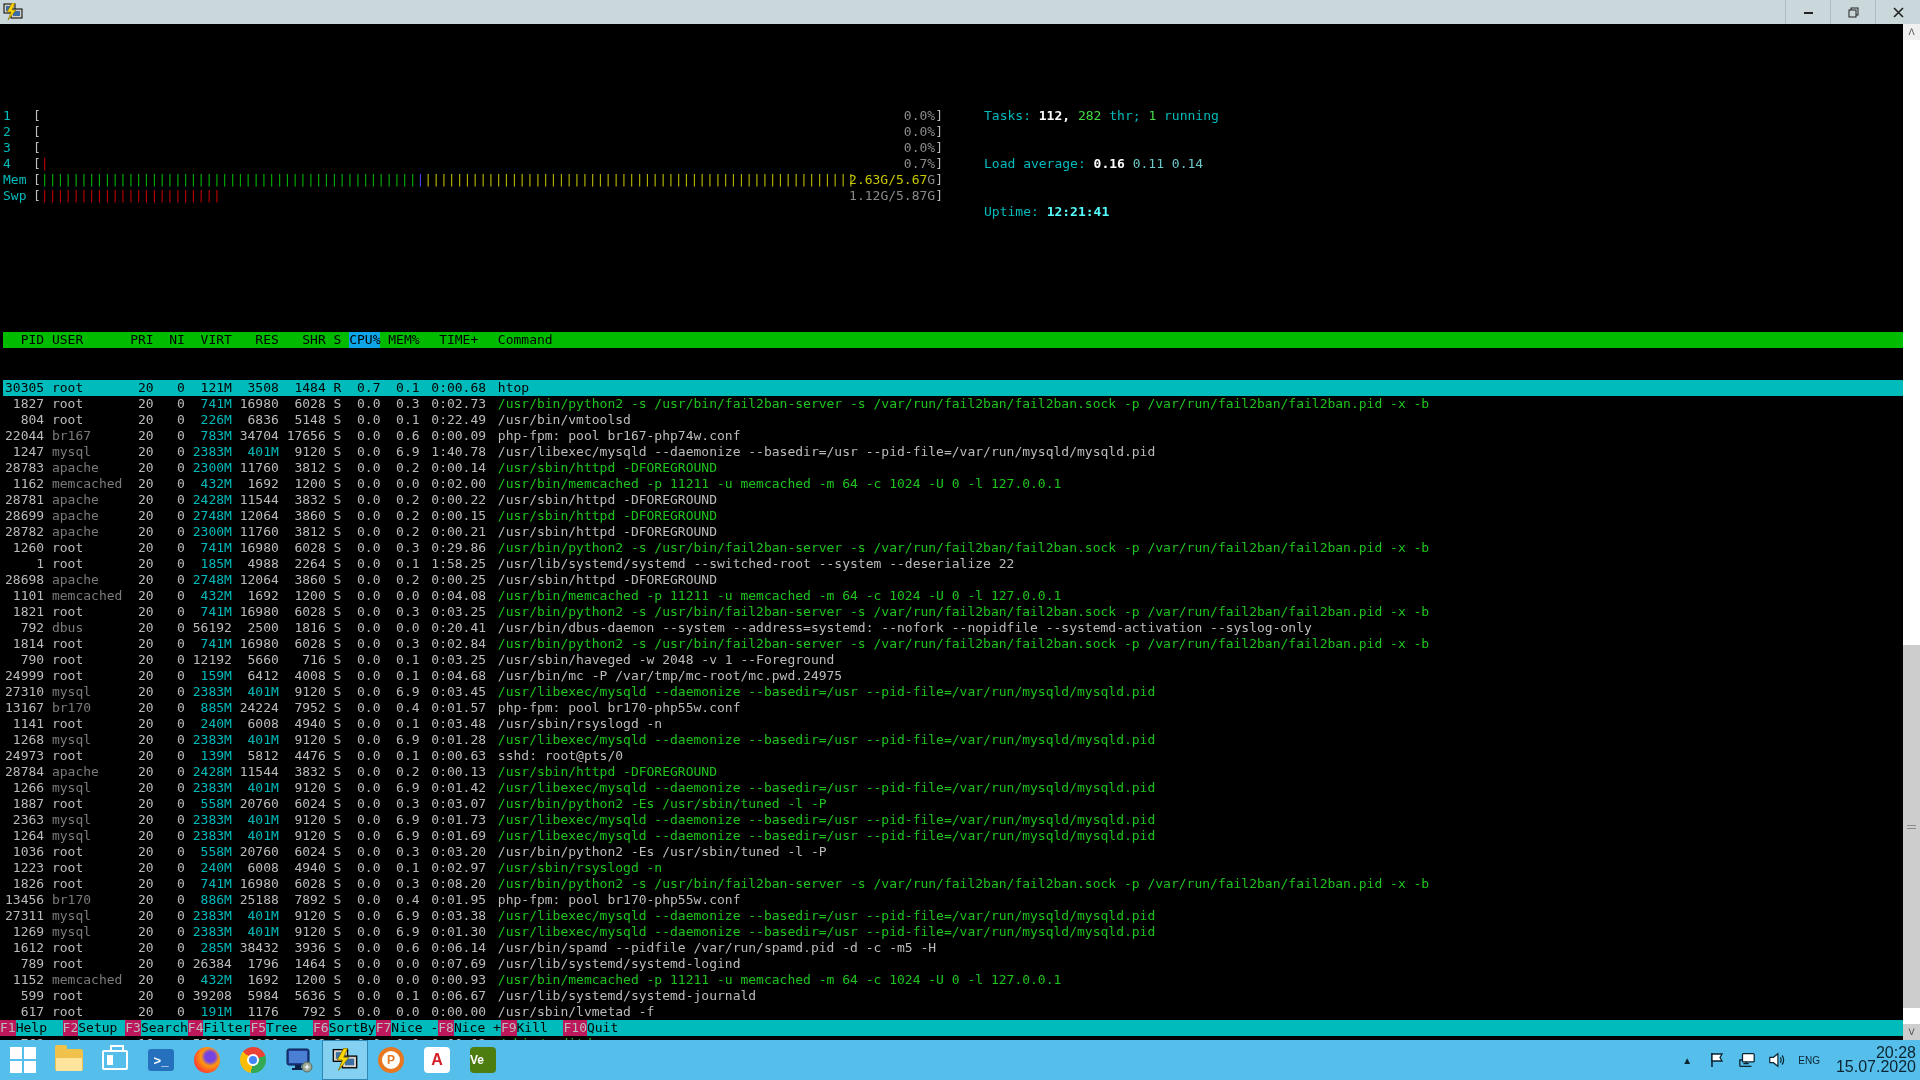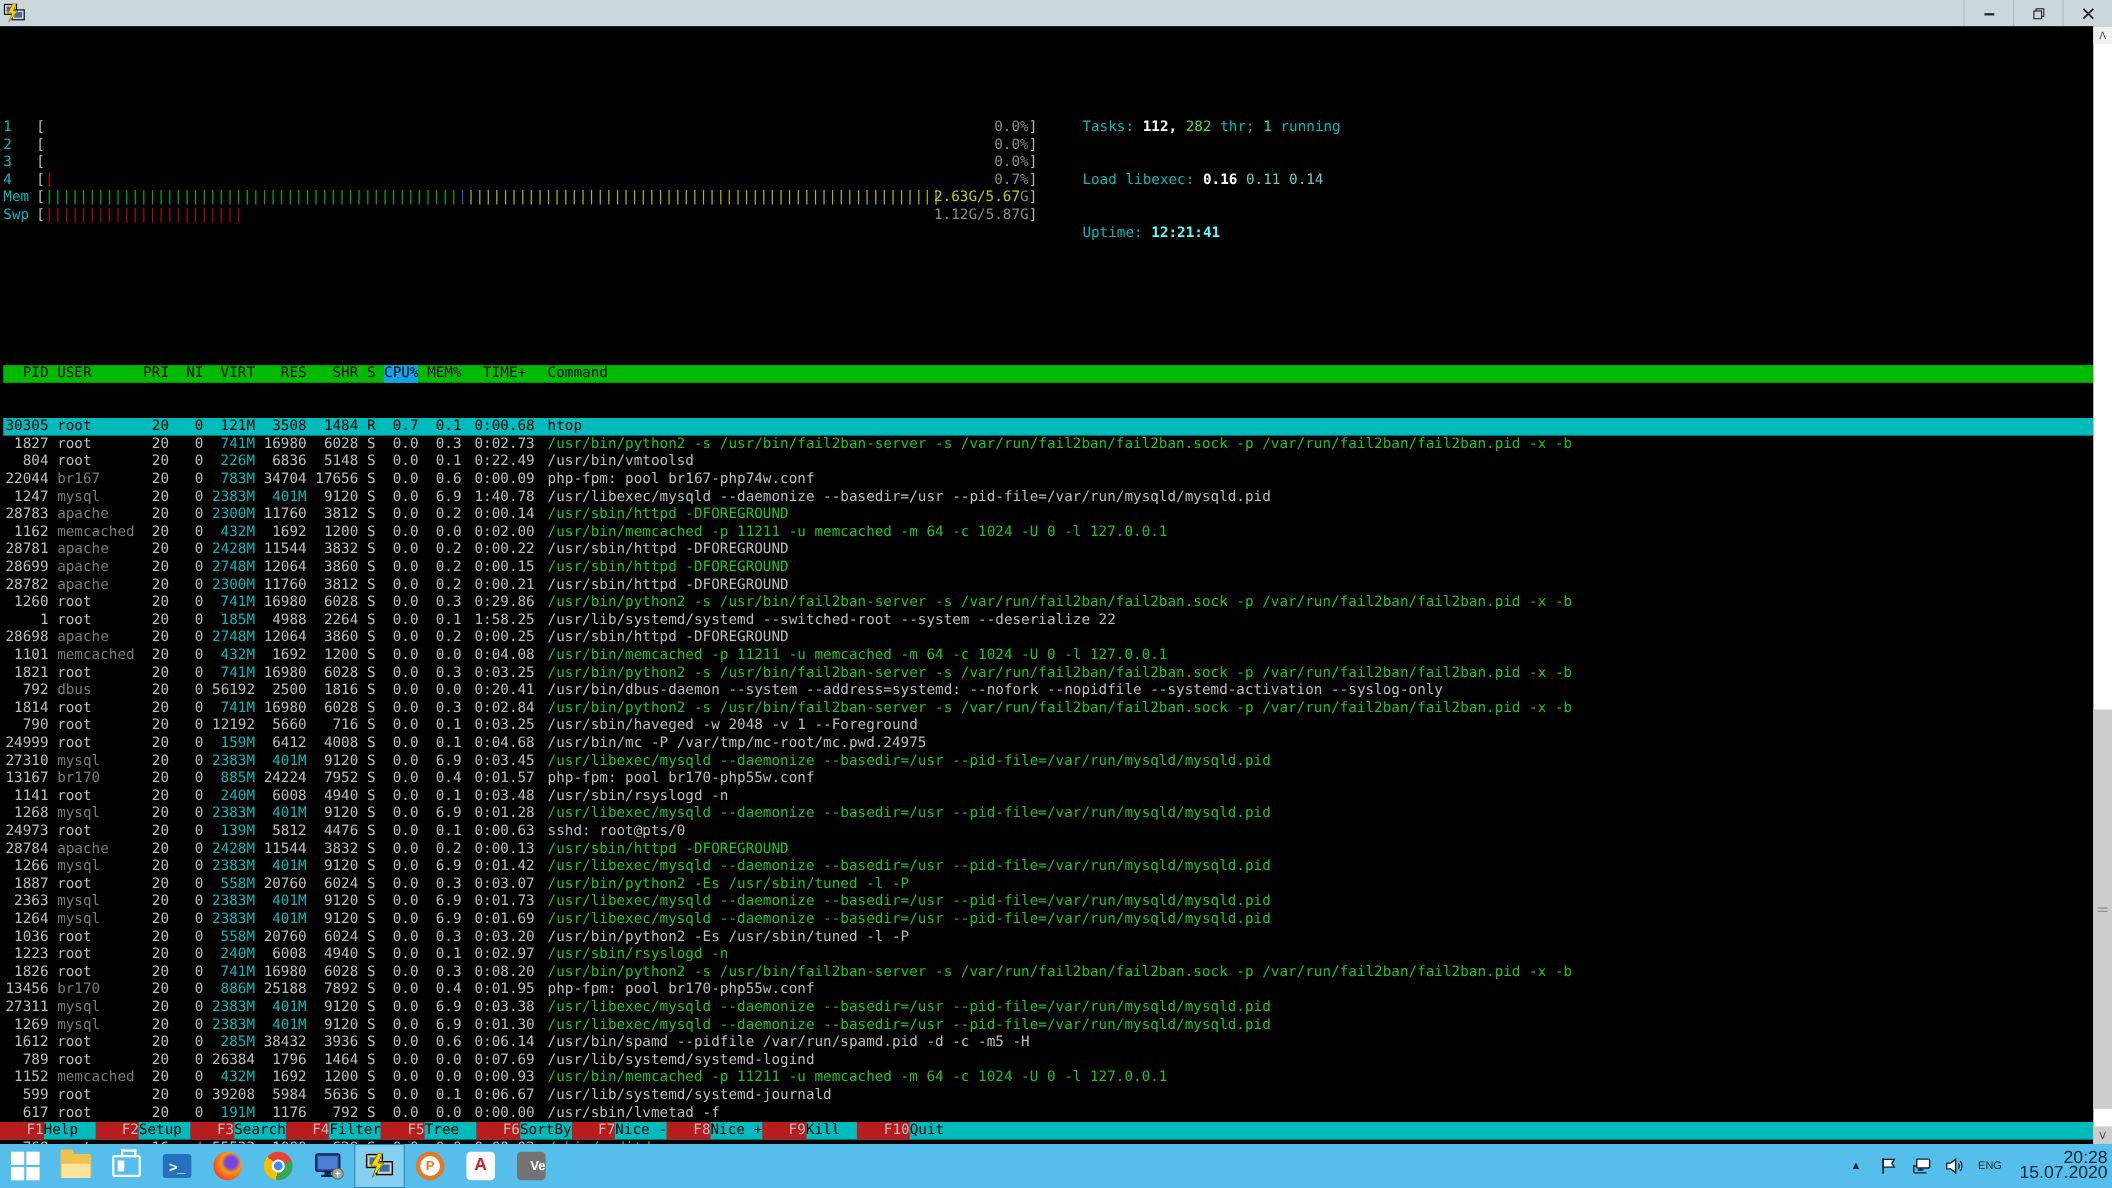--- a/index.html
+++ b/index.html
@@ -44,21 +44,21 @@
   .thead { background:#00bb00; color:#000; }
   .thead .sorted { background:#0ea5e9; }
   .sel { background:#00bbbb; color:#000 !important; }
   .sel span { color:#000 !important; }
   .dim { color:#7a7a7a; } .nired { color:#cc3333; } .cyanv { color:#00bbbb; }
   .cmd-g { color:#1ec41e; } .cmd-w { color:#bbb; }
 
   
   .fbar { position:absolute; left:0; bottom:4px; height:16px; width:1903px; background:#00bbbb;
     display:flex; color:#000; }
-  .fkey { background:#b91c1c; color:#bbb;padding-left:24px; }
+  .fkey { background:#be185d; color:#bbb; }
   .flabel { width:6ch; }
 
   
   .sbar { position:absolute; right:0; top:0; width:17px; height:1016px; background:#fff; }
   .sbtn { position:absolute; left:0; width:17px; height:16px; background:#f0f0f0; color:#505050;
     font-size:9px; line-height:16px; text-align:center; font-family:"Liberation Sans",sans-serif;}
   .sbtn.up{top:0;} .sbtn.down{bottom:0; background:#cdcdcd;}
   .sthumb { position:absolute; left:0; top:621px; width:17px; height:363px; background:#cdcdcd;
     display:flex; align-items:center; justify-content:center; }
   .grip { width:9px; border-top:1px solid #8a8a8a; border-bottom:1px solid #8a8a8a; height:4px;
@@ -86,22 +86,22 @@
   .ffx { width:26px; height:26px; border-radius:50%;
     background:radial-gradient(circle at 62% 38%, #7542e4 0 22%, #ff980e 40%, #ff3b30 75%, #e1053a 100%); }
   .chrome { width:26px; height:26px; border-radius:50%; position:relative;
     background:conic-gradient(from -50deg, #ea4335 0 120deg, #34a853 120deg 240deg, #fbbc05 240deg 360deg); }
   .chrome i { position:absolute; left:7px; top:7px; width:12px; height:12px; border-radius:50%;
     background:#4285f4; border:2px solid #fff; }
   .orangep { width:26px; height:26px; border-radius:50%; border:4px solid #e87722; color:#e87722;
     font-weight:bold; font-size:12px; display:flex; align-items:center; justify-content:center; background:#fff; }
   .acro { width:26px; height:26px; background:#fff; border-radius:4px; color:#d61f26; font-weight:bold;
     font-size:16px; display:flex; align-items:center; justify-content:center; }
-  .vnc { width:26px; height:26px; background:#737373; border-radius:4px; color:#fff; font-weight:bold;
-    font-size:12px; display:flex; align-items:center; justify-content:flex-end; }
+  .vnc { width:26px; height:26px; background:#4d7c0f; border-radius:4px; color:#fff; font-weight:bold;
+    font-size:12px; display:flex; align-items:center; justify-content:flex-start; }
   .smgr { width:26px; height:20px; border:2px solid #fff; border-radius:2px; position:relative; }
   .smgr:before { content:""; position:absolute; top:-7px; left:6px; width:10px; height:5px;
     border:2px solid #fff; border-bottom:none; }
   .smgr i { position:absolute; left:3px; top:3px; width:6px; height:10px; background:#fff; }
 </style>
 </head>
 <body>
 
 <div class="titlebar">
   <svg class="app-ico" viewBox="0 0 20 18">
@@ -130,21 +130,21 @@
       </div>
   </div>
 </div>
 
 <div class="term">
   <div class="content">
     <div class="hdr">
       <div id="meters"><div class="meter"><span class="mlabel">1</span><span class="brk">[</span><span class="mbar"><span class="p-red"></span><span class="mval"><span class="t-gray">0.0%</span></span></span><span class="brk">]</span></div><div class="meter"><span class="mlabel">2</span><span class="brk">[</span><span class="mbar"><span class="p-red"></span><span class="mval"><span class="t-gray">0.0%</span></span></span><span class="brk">]</span></div><div class="meter"><span class="mlabel">3</span><span class="brk">[</span><span class="mbar"><span class="p-red"></span><span class="mval"><span class="t-gray">0.0%</span></span></span><span class="brk">]</span></div><div class="meter"><span class="mlabel">4</span><span class="brk">[</span><span class="mbar"><span class="p-red">|</span><span class="mval"><span class="t-gray">0.7%</span></span></span><span class="brk">]</span></div><div class="meter"><span class="mlabel">Mem</span><span class="brk">[</span><span class="mbar"><span class="p-green">||||||||||||||||||||||||||||||||||||||||||||||||</span><span class="p-blue">|</span><span class="p-yellow">|||||||||||||||||||||||||||||||||||||||||||||||||||||||</span><span class="mval"><span class="t-yellow">2.63G/5.67</span><span class="t-gray">G</span></span></span><span class="brk">]</span></div><div class="meter"><span class="mlabel">Swp</span><span class="brk">[</span><span class="mbar"><span class="p-red">|||||||||||||||||||||||</span><span class="mval"><span class="t-gray">1.12G/5.87G</span></span></span><span class="brk">]</span></div></div>
       <div class="info">
         <div id="tasks-line"><span class="t-cyan">Tasks: </span><span class="t-white">112, </span><span class="t-green">282</span><span class="t-cyan"> thr; </span><span class="t-green">1</span><span class="t-cyan"> running</span></div>
-        <div id="load-line"><span class="t-cyan">Load libexec: </span><span class="t-white">0.16 </span><span class="t-lcyan">0.11 </span><span class="t-lcyan">0.14</span></div>
+        <div id="load-line"><span class="t-cyan">Load average: </span><span class="t-white">0.16 </span><span class="t-lcyan">0.11 </span><span class="t-lcyan">0.14</span></div>
         <div id="uptime-line"><span class="t-cyan">Uptime: </span><span class="t-bcyan">12:21:41</span></div>
       </div>
     </div>
     <div class="ptable">
       <div class="prow thead" id="thead"><span class="c-pid">PID</span><span class="c-user">USER</span><span class="c-pri">PRI</span><span class="c-ni">NI</span><span class="c-virt">VIRT</span><span class="c-res">RES</span><span class="c-shr">SHR</span><span class="c-s">S</span><span class="c-cpu sorted">CPU%</span><span class="c-mem">MEM%</span><span class="c-time">TIME+</span><span class="c-cmd">Command</span></div>
       <div id="tbody"><div class="prow sel"><span class="c-pid">30305</span><span class="c-user">root</span><span class="c-pri">20</span><span class="c-ni">0</span><span class="c-virt cyanv">121M</span><span class="c-res">3508</span><span class="c-shr">1484</span><span class="c-s">R</span><span class="c-cpu">0.7</span><span class="c-mem">0.1</span><span class="c-time">0:00.68</span><span class="c-cmd cmd-w">htop</span></div><div class="prow"><span class="c-pid">1827</span><span class="c-user">root</span><span class="c-pri">20</span><span class="c-ni">0</span><span class="c-virt cyanv">741M</span><span class="c-res">16980</span><span class="c-shr">6028</span><span class="c-s">S</span><span class="c-cpu">0.0</span><span class="c-mem">0.3</span><span class="c-time">0:02.73</span><span class="c-cmd cmd-g">/usr/bin/python2 -s /usr/bin/fail2ban-server -s /var/run/fail2ban/fail2ban.sock -p /var/run/fail2ban/fail2ban.pid -x -b</span></div><div class="prow"><span class="c-pid">804</span><span class="c-user">root</span><span class="c-pri">20</span><span class="c-ni">0</span><span class="c-virt cyanv">226M</span><span class="c-res">6836</span><span class="c-shr">5148</span><span class="c-s">S</span><span class="c-cpu">0.0</span><span class="c-mem">0.1</span><span class="c-time">0:22.49</span><span class="c-cmd cmd-w">/usr/bin/vmtoolsd</span></div><div class="prow"><span class="c-pid">22044</span><span class="c-user dim">br167</span><span class="c-pri">20</span><span class="c-ni">0</span><span class="c-virt cyanv">783M</span><span class="c-res">34704</span><span class="c-shr">17656</span><span class="c-s">S</span><span class="c-cpu">0.0</span><span class="c-mem">0.6</span><span class="c-time">0:00.09</span><span class="c-cmd cmd-w">php-fpm: pool br167-php74w.conf</span></div><div class="prow"><span class="c-pid">1247</span><span class="c-user dim">mysql</span><span class="c-pri">20</span><span class="c-ni">0</span><span class="c-virt cyanv">2383M</span><span class="c-res cyanv">401M</span><span class="c-shr">9120</span><span class="c-s">S</span><span class="c-cpu">0.0</span><span class="c-mem">6.9</span><span class="c-time">1:40.78</span><span class="c-cmd cmd-w">/usr/libexec/mysqld --daemonize --basedir=/usr --pid-file=/var/run/mysqld/mysqld.pid</span></div><div class="prow"><span class="c-pid">28783</span><span class="c-user dim">apache</span><span class="c-pri">20</span><span class="c-ni">0</span><span class="c-virt cyanv">2300M</span><span class="c-res">11760</span><span class="c-shr">3812</span><span class="c-s">S</span><span class="c-cpu">0.0</span><span class="c-mem">0.2</span><span class="c-time">0:00.14</span><span class="c-cmd cmd-g">/usr/sbin/httpd -DFOREGROUND</span></div><div class="prow"><span class="c-pid">1162</span><span class="c-user dim">memcached</span><span class="c-pri">20</span><span class="c-ni">0</span><span class="c-virt cyanv">432M</span><span class="c-res">1692</span><span class="c-shr">1200</span><span class="c-s">S</span><span class="c-cpu">0.0</span><span class="c-mem">0.0</span><span class="c-time">0:02.00</span><span class="c-cmd cmd-g">/usr/bin/memcached -p 11211 -u memcached -m 64 -c 1024 -U 0 -l 127.0.0.1</span></div><div class="prow"><span class="c-pid">28781</span><span class="c-user dim">apache</span><span class="c-pri">20</span><span class="c-ni">0</span><span class="c-virt cyanv">2428M</span><span class="c-res">11544</span><span class="c-shr">3832</span><span class="c-s">S</span><span class="c-cpu">0.0</span><span class="c-mem">0.2</span><span class="c-time">0:00.22</span><span class="c-cmd cmd-w">/usr/sbin/httpd -DFOREGROUND</span></div><div class="prow"><span class="c-pid">28699</span><span class="c-user dim">apache</span><span class="c-pri">20</span><span class="c-ni">0</span><span class="c-virt cyanv">2748M</span><span class="c-res">12064</span><span class="c-shr">3860</span><span class="c-s">S</span><span class="c-cpu">0.0</span><span class="c-mem">0.2</span><span class="c-time">0:00.15</span><span class="c-cmd cmd-g">/usr/sbin/httpd -DFOREGROUND</span></div><div class="prow"><span class="c-pid">28782</span><span class="c-user dim">apache</span><span class="c-pri">20</span><span class="c-ni">0</span><span class="c-virt cyanv">2300M</span><span class="c-res">11760</span><span class="c-shr">3812</span><span class="c-s">S</span><span class="c-cpu">0.0</span><span class="c-mem">0.2</span><span class="c-time">0:00.21</span><span class="c-cmd cmd-w">/usr/sbin/httpd -DFOREGROUND</span></div><div class="prow"><span class="c-pid">1260</span><span class="c-user">root</span><span class="c-pri">20</span><span class="c-ni">0</span><span class="c-virt cyanv">741M</span><span class="c-res">16980</span><span class="c-shr">6028</span><span class="c-s">S</span><span class="c-cpu">0.0</span><span class="c-mem">0.3</span><span class="c-time">0:29.86</span><span class="c-cmd cmd-g">/usr/bin/python2 -s /usr/bin/fail2ban-server -s /var/run/fail2ban/fail2ban.sock -p /var/run/fail2ban/fail2ban.pid -x -b</span></div><div class="prow"><span class="c-pid">1</span><span class="c-user">root</span><span class="c-pri">20</span><span class="c-ni">0</span><span class="c-virt cyanv">185M</span><span class="c-res">4988</span><span class="c-shr">2264</span><span class="c-s">S</span><span class="c-cpu">0.0</span><span class="c-mem">0.1</span><span class="c-time">1:58.25</span><span class="c-cmd cmd-w">/usr/lib/systemd/systemd --switched-root --system --deserialize 22</span></div><div class="prow"><span class="c-pid">28698</span><span class="c-user dim">apache</span><span class="c-pri">20</span><span class="c-ni">0</span><span class="c-virt cyanv">2748M</span><span class="c-res">12064</span><span class="c-shr">3860</span><span class="c-s">S</span><span class="c-cpu">0.0</span><span class="c-mem">0.2</span><span class="c-time">0:00.25</span><span class="c-cmd cmd-w">/usr/sbin/httpd -DFOREGROUND</span></div><div class="prow"><span class="c-pid">1101</span><span class="c-user dim">memcached</span><span class="c-pri">20</span><span class="c-ni">0</span><span class="c-virt cyanv">432M</span><span class="c-res">1692</span><span class="c-shr">1200</span><span class="c-s">S</span><span class="c-cpu">0.0</span><span class="c-mem">0.0</span><span class="c-time">0:04.08</span><span class="c-cmd cmd-g">/usr/bin/memcached -p 11211 -u memcached -m 64 -c 1024 -U 0 -l 127.0.0.1</span></div><div class="prow"><span class="c-pid">1821</span><span class="c-user">root</span><span class="c-pri">20</span><span class="c-ni">0</span><span class="c-virt cyanv">741M</span><span class="c-res">16980</span><span class="c-shr">6028</span><span class="c-s">S</span><span class="c-cpu">0.0</span><span class="c-mem">0.3</span><span class="c-time">0:03.25</span><span class="c-cmd cmd-g">/usr/bin/python2 -s /usr/bin/fail2ban-server -s /var/run/fail2ban/fail2ban.sock -p /var/run/fail2ban/fail2ban.pid -x -b</span></div><div class="prow"><span class="c-pid">792</span><span class="c-user dim">dbus</span><span class="c-pri">20</span><span class="c-ni">0</span><span class="c-virt">56192</span><span class="c-res">2500</span><span class="c-shr">1816</span><span class="c-s">S</span><span class="c-cpu">0.0</span><span class="c-mem">0.0</span><span class="c-time">0:20.41</span><span class="c-cmd cmd-w">/usr/bin/dbus-daemon --system --address=systemd: --nofork --nopidfile --systemd-activation --syslog-only</span></div><div class="prow"><span class="c-pid">1814</span><span class="c-user">root</span><span class="c-pri">20</span><span class="c-ni">0</span><span class="c-virt cyanv">741M</span><span class="c-res">16980</span><span class="c-shr">6028</span><span class="c-s">S</span><span class="c-cpu">0.0</span><span class="c-mem">0.3</span><span class="c-time">0:02.84</span><span class="c-cmd cmd-g">/usr/bin/python2 -s /usr/bin/fail2ban-server -s /var/run/fail2ban/fail2ban.sock -p /var/run/fail2ban/fail2ban.pid -x -b</span></div><div class="prow"><span class="c-pid">790</span><span class="c-user">root</span><span class="c-pri">20</span><span class="c-ni">0</span><span class="c-virt">12192</span><span class="c-res">5660</span><span class="c-shr">716</span><span class="c-s">S</span><span class="c-cpu">0.0</span><span class="c-mem">0.1</span><span class="c-time">0:03.25</span><span class="c-cmd cmd-w">/usr/sbin/haveged -w 2048 -v 1 --Foreground</span></div><div class="prow"><span class="c-pid">24999</span><span class="c-user">root</span><span class="c-pri">20</span><span class="c-ni">0</span><span class="c-virt cyanv">159M</span><span class="c-res">6412</span><span class="c-shr">4008</span><span class="c-s">S</span><span class="c-cpu">0.0</span><span class="c-mem">0.1</span><span class="c-time">0:04.68</span><span class="c-cmd cmd-w">/usr/bin/mc -P /var/tmp/mc-root/mc.pwd.24975</span></div><div class="prow"><span class="c-pid">27310</span><span class="c-user dim">mysql</span><span class="c-pri">20</span><span class="c-ni">0</span><span class="c-virt cyanv">2383M</span><span class="c-res cyanv">401M</span><span class="c-shr">9120</span><span class="c-s">S</span><span class="c-cpu">0.0</span><span class="c-mem">6.9</span><span class="c-time">0:03.45</span><span class="c-cmd cmd-g">/usr/libexec/mysqld --daemonize --basedir=/usr --pid-file=/var/run/mysqld/mysqld.pid</span></div><div class="prow"><span class="c-pid">13167</span><span class="c-user dim">br170</span><span class="c-pri">20</span><span class="c-ni">0</span><span class="c-virt cyanv">885M</span><span class="c-res">24224</span><span class="c-shr">7952</span><span class="c-s">S</span><span class="c-cpu">0.0</span><span class="c-mem">0.4</span><span class="c-time">0:01.57</span><span class="c-cmd cmd-w">php-fpm: pool br170-php55w.conf</span></div><div class="prow"><span class="c-pid">1141</span><span class="c-user">root</span><span class="c-pri">20</span><span class="c-ni">0</span><span class="c-virt cyanv">240M</span><span class="c-res">6008</span><span class="c-shr">4940</span><span class="c-s">S</span><span class="c-cpu">0.0</span><span class="c-mem">0.1</span><span class="c-time">0:03.48</span><span class="c-cmd cmd-w">/usr/sbin/rsyslogd -n</span></div><div class="prow"><span class="c-pid">1268</span><span class="c-user dim">mysql</span><span class="c-pri">20</span><span class="c-ni">0</span><span class="c-virt cyanv">2383M</span><span class="c-res cyanv">401M</span><span class="c-shr">9120</span><span class="c-s">S</span><span class="c-cpu">0.0</span><span class="c-mem">6.9</span><span class="c-time">0:01.28</span><span class="c-cmd cmd-g">/usr/libexec/mysqld --daemonize --basedir=/usr --pid-file=/var/run/mysqld/mysqld.pid</span></div><div class="prow"><span class="c-pid">24973</span><span class="c-user">root</span><span class="c-pri">20</span><span class="c-ni">0</span><span class="c-virt cyanv">139M</span><span class="c-res">5812</span><span class="c-shr">4476</span><span class="c-s">S</span><span class="c-cpu">0.0</span><span class="c-mem">0.1</span><span class="c-time">0:00.63</span><span class="c-cmd cmd-w">sshd: root@pts/0</span></div><div class="prow"><span class="c-pid">28784</span><span class="c-user dim">apache</span><span class="c-pri">20</span><span class="c-ni">0</span><span class="c-virt cyanv">2428M</span><span class="c-res">11544</span><span class="c-shr">3832</span><span class="c-s">S</span><span class="c-cpu">0.0</span><span class="c-mem">0.2</span><span class="c-time">0:00.13</span><span class="c-cmd cmd-g">/usr/sbin/httpd -DFOREGROUND</span></div><div class="prow"><span class="c-pid">1266</span><span class="c-user dim">mysql</span><span class="c-pri">20</span><span class="c-ni">0</span><span class="c-virt cyanv">2383M</span><span class="c-res cyanv">401M</span><span class="c-shr">9120</span><span class="c-s">S</span><span class="c-cpu">0.0</span><span class="c-mem">6.9</span><span class="c-time">0:01.42</span><span class="c-cmd cmd-g">/usr/libexec/mysqld --daemonize --basedir=/usr --pid-file=/var/run/mysqld/mysqld.pid</span></div><div class="prow"><span class="c-pid">1887</span><span class="c-user">root</span><span class="c-pri">20</span><span class="c-ni">0</span><span class="c-virt cyanv">558M</span><span class="c-res">20760</span><span class="c-shr">6024</span><span class="c-s">S</span><span class="c-cpu">0.0</span><span class="c-mem">0.3</span><span class="c-time">0:03.07</span><span class="c-cmd cmd-g">/usr/bin/python2 -Es /usr/sbin/tuned -l -P</span></div><div class="prow"><span class="c-pid">2363</span><span class="c-user dim">mysql</span><span class="c-pri">20</span><span class="c-ni">0</span><span class="c-virt cyanv">2383M</span><span class="c-res cyanv">401M</span><span class="c-shr">9120</span><span class="c-s">S</span><span class="c-cpu">0.0</span><span class="c-mem">6.9</span><span class="c-time">0:01.73</span><span class="c-cmd cmd-g">/usr/libexec/mysqld --daemonize --basedir=/usr --pid-file=/var/run/mysqld/mysqld.pid</span></div><div class="prow"><span class="c-pid">1264</span><span class="c-user dim">mysql</span><span class="c-pri">20</span><span class="c-ni">0</span><span class="c-virt cyanv">2383M</span><span class="c-res cyanv">401M</span><span class="c-shr">9120</span><span class="c-s">S</span><span class="c-cpu">0.0</span><span class="c-mem">6.9</span><span class="c-time">0:01.69</span><span class="c-cmd cmd-g">/usr/libexec/mysqld --daemonize --basedir=/usr --pid-file=/var/run/mysqld/mysqld.pid</span></div><div class="prow"><span class="c-pid">1036</span><span class="c-user">root</span><span class="c-pri">20</span><span class="c-ni">0</span><span class="c-virt cyanv">558M</span><span class="c-res">20760</span><span class="c-shr">6024</span><span class="c-s">S</span><span class="c-cpu">0.0</span><span class="c-mem">0.3</span><span class="c-time">0:03.20</span><span class="c-cmd cmd-w">/usr/bin/python2 -Es /usr/sbin/tuned -l -P</span></div><div class="prow"><span class="c-pid">1223</span><span class="c-user">root</span><span class="c-pri">20</span><span class="c-ni">0</span><span class="c-virt cyanv">240M</span><span class="c-res">6008</span><span class="c-shr">4940</span><span class="c-s">S</span><span class="c-cpu">0.0</span><span class="c-mem">0.1</span><span class="c-time">0:02.97</span><span class="c-cmd cmd-g">/usr/sbin/rsyslogd -n</span></div><div class="prow"><span class="c-pid">1826</span><span class="c-user">root</span><span class="c-pri">20</span><span class="c-ni">0</span><span class="c-virt cyanv">741M</span><span class="c-res">16980</span><span class="c-shr">6028</span><span class="c-s">S</span><span class="c-cpu">0.0</span><span class="c-mem">0.3</span><span class="c-time">0:08.20</span><span class="c-cmd cmd-g">/usr/bin/python2 -s /usr/bin/fail2ban-server -s /var/run/fail2ban/fail2ban.sock -p /var/run/fail2ban/fail2ban.pid -x -b</span></div><div class="prow"><span class="c-pid">13456</span><span class="c-user dim">br170</span><span class="c-pri">20</span><span class="c-ni">0</span><span class="c-virt cyanv">886M</span><span class="c-res">25188</span><span class="c-shr">7892</span><span class="c-s">S</span><span class="c-cpu">0.0</span><span class="c-mem">0.4</span><span class="c-time">0:01.95</span><span class="c-cmd cmd-w">php-fpm: pool br170-php55w.conf</span></div><div class="prow"><span class="c-pid">27311</span><span class="c-user dim">mysql</span><span class="c-pri">20</span><span class="c-ni">0</span><span class="c-virt cyanv">2383M</span><span class="c-res cyanv">401M</span><span class="c-shr">9120</span><span class="c-s">S</span><span class="c-cpu">0.0</span><span class="c-mem">6.9</span><span class="c-time">0:03.38</span><span class="c-cmd cmd-g">/usr/libexec/mysqld --daemonize --basedir=/usr --pid-file=/var/run/mysqld/mysqld.pid</span></div><div class="prow"><span class="c-pid">1269</span><span class="c-user dim">mysql</span><span class="c-pri">20</span><span class="c-ni">0</span><span class="c-virt cyanv">2383M</span><span class="c-res cyanv">401M</span><span class="c-shr">9120</span><span class="c-s">S</span><span class="c-cpu">0.0</span><span class="c-mem">6.9</span><span class="c-time">0:01.30</span><span class="c-cmd cmd-g">/usr/libexec/mysqld --daemonize --basedir=/usr --pid-file=/var/run/mysqld/mysqld.pid</span></div><div class="prow"><span class="c-pid">1612</span><span class="c-user">root</span><span class="c-pri">20</span><span class="c-ni">0</span><span class="c-virt cyanv">285M</span><span class="c-res">38432</span><span class="c-shr">3936</span><span class="c-s">S</span><span class="c-cpu">0.0</span><span class="c-mem">0.6</span><span class="c-time">0:06.14</span><span class="c-cmd cmd-w">/usr/bin/spamd --pidfile /var/run/spamd.pid -d -c -m5 -H</span></div><div class="prow"><span class="c-pid">789</span><span class="c-user">root</span><span class="c-pri">20</span><span class="c-ni">0</span><span class="c-virt">26384</span><span class="c-res">1796</span><span class="c-shr">1464</span><span class="c-s">S</span><span class="c-cpu">0.0</span><span class="c-mem">0.0</span><span class="c-time">0:07.69</span><span class="c-cmd cmd-w">/usr/lib/systemd/systemd-logind</span></div><div class="prow"><span class="c-pid">1152</span><span class="c-user dim">memcached</span><span class="c-pri">20</span><span class="c-ni">0</span><span class="c-virt cyanv">432M</span><span class="c-res">1692</span><span class="c-shr">1200</span><span class="c-s">S</span><span class="c-cpu">0.0</span><span class="c-mem">0.0</span><span class="c-time">0:00.93</span><span class="c-cmd cmd-g">/usr/bin/memcached -p 11211 -u memcached -m 64 -c 1024 -U 0 -l 127.0.0.1</span></div><div class="prow"><span class="c-pid">599</span><span class="c-user">root</span><span class="c-pri">20</span><span class="c-ni">0</span><span class="c-virt">39208</span><span class="c-res">5984</span><span class="c-shr">5636</span><span class="c-s">S</span><span class="c-cpu">0.0</span><span class="c-mem">0.1</span><span class="c-time">0:06.67</span><span class="c-cmd cmd-w">/usr/lib/systemd/systemd-journald</span></div><div class="prow"><span class="c-pid">617</span><span class="c-user">root</span><span class="c-pri">20</span><span class="c-ni">0</span><span class="c-virt cyanv">191M</span><span class="c-res">1176</span><span class="c-shr">792</span><span class="c-s">S</span><span class="c-cpu">0.0</span><span class="c-mem">0.0</span><span class="c-time">0:00.00</span><span class="c-cmd cmd-w">/usr/sbin/lvmetad -f</span></div><div class="prow"><span class="c-pid">632</span><span class="c-user">root</span><span class="c-pri">20</span><span class="c-ni">0</span><span class="c-virt">45040</span><span class="c-res">1888</span><span class="c-shr">1256</span><span class="c-s">S</span><span class="c-cpu">0.0</span><span class="c-mem">0.0</span><span class="c-time">0:00.11</span><span class="c-cmd cmd-w">/usr/lib/systemd/systemd-udevd</span></div><div class="prow"><span class="c-pid">768</span><span class="c-user">root</span><span class="c-pri">16</span><span class="c-ni nired">-4</span><span class="c-virt">55532</span><span class="c-res">1080</span><span class="c-shr">628</span><span class="c-s">S</span><span class="c-cpu">0.0</span><span class="c-mem">0.0</span><span class="c-time">0:00.02</span><span class="c-cmd cmd-g">/sbin/auditd</span></div><div class="prow"><span class="c-pid">767</span><span class="c-user">root</span><span class="c-pri">16</span><span class="c-ni nired">-4</span><span class="c-virt">55532</span><span class="c-res">1080</span><span class="c-shr">628</span><span class="c-s">S</span><span class="c-cpu">0.0</span><span class="c-mem">0.0</span><span class="c-time">0:00.48</span><span class="c-cmd cmd-w">/sbin/auditd</span></div><div class="prow"><span class="c-pid">791</span><span class="c-user">root</span><span class="c-pri">20</span><span class="c-ni">0</span><span class="c-virt">21688</span><span class="c-res">1332</span><span class="c-shr">996</span><span class="c-s">S</span><span class="c-cpu">0.0</span><span class="c-mem">0.0</span><span class="c-time">0:01.25</span><span class="c-cmd cmd-w">/usr/sbin/irqbalance --foreground</span></div></div>
     </div>
   </div>
   <div class="fbar" id="fbar"><span class="fitem" style="display: inline-flex;"><span class="fkey">F1</span><span class="flabel">Help</span></span><span class="fitem" style="display: inline-flex;"><span class="fkey">F2</span><span class="flabel">Setup</span></span><span class="fitem" style="display: inline-flex;"><span class="fkey">F3</span><span class="flabel">Search</span></span><span class="fitem" style="display: inline-flex;"><span class="fkey">F4</span><span class="flabel">Filter</span></span><span class="fitem" style="display: inline-flex;"><span class="fkey">F5</span><span class="flabel">Tree</span></span><span class="fitem" style="display: inline-flex;"><span class="fkey">F6</span><span class="flabel">SortBy</span></span><span class="fitem" style="display: inline-flex;"><span class="fkey">F7</span><span class="flabel">Nice -</span></span><span class="fitem" style="display: inline-flex;"><span class="fkey">F8</span><span class="flabel">Nice +</span></span><span class="fitem" style="display: inline-flex;"><span class="fkey">F9</span><span class="flabel">Kill</span></span><span class="fitem" style="display: inline-flex;"><span class="fkey">F10</span><span class="flabel">Quit</span></span></div>
 

